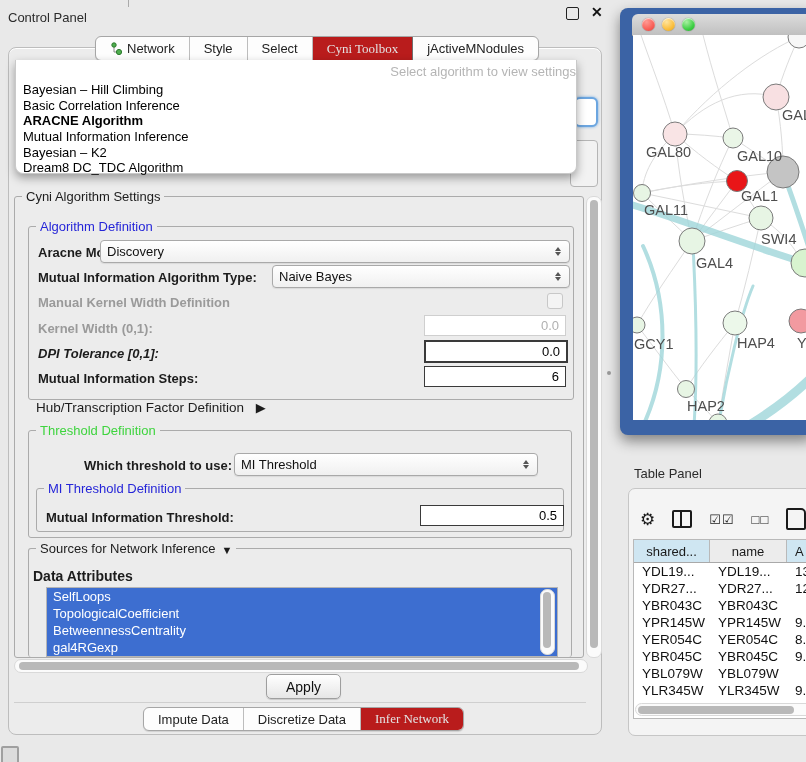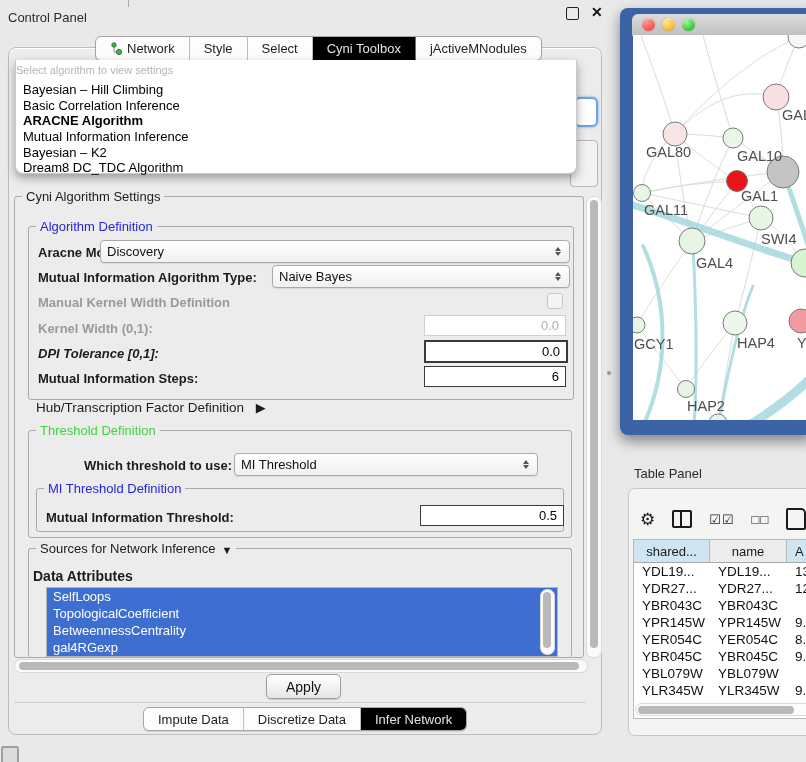--- a/index.html
+++ b/index.html
@@ -4,26 +4,26 @@
 <style>
   html,body{margin:0;padding:0;}
   body{font-family:"Liberation Sans", sans-serif; background:#e9e9e9;}
   #root{position:relative;width:806px;height:762px;overflow:hidden;background:#e9e9e9;}
   .abs{position:absolute;}
   .panel-title{font-size:13px;color:#2b2b2b;}
   
   .segbar{display:flex;background:#fdfdfd;border:1px solid #a6a6a6;border-radius:6px;overflow:hidden;box-shadow:0 1px 1px rgba(0,0,0,.12);}
   .seg{font-size:13px;color:#222;display:flex;align-items:center;justify-content:flex-end;padding:0 14px;border-right:1px solid #bdbdbd;white-space:nowrap;}
   .seg:last-child{border-right:none;}
-  .seg.sel{background:#000000;color:#e3e3e3;border-right-color:#6f6f6f;}
+  .seg.sel{background:#b91c1c;color:#e3e3e3;border-right-color:#6f6f6f;font-family:Liberation Serif, serif;}
   
   .outer-panel{background:#ececec;border:1px solid #bdbdbd;border-radius:8px;box-shadow:inset 0 1px 0 #fff;}
   
   .dd-overlay{background:#ffffff;border:1px solid #c9c9c9;border-top:none;border-radius:0 0 8px 8px;box-shadow:0 4px 10px rgba(0,0,0,.35);}
-  .dd-placeholder{font-size:11px;color:#b5b5b5;text-align:left;padding-top:4px;height:18px;}
+  .dd-placeholder{font-size:13px;color:#b5b5b5;text-align:right;padding-top:4px;height:18px;}
   .dd-item{font-size:13px;color:#000;height:15.7px;line-height:15.7px;padding-left:7px;white-space:nowrap;}
   .dd-item.bold{font-weight:bold;}
   
   .group{border:1px solid #ababab;border-radius:3px;}
   .group-label{position:absolute;top:-8px;left:7px;background:#ececec;padding:0 4px;font-size:13px;white-space:nowrap;}
   .lbl-blue{color:#2525d8;}
   .lbl-green{color:#3ed43e;}
   .lbl-black{color:#1c1c1c;}
   .flabel{font-size:13px;font-weight:bold;color:#1c1c1c;white-space:nowrap;}
   .flabel.dis{color:#9a9a9a;}

